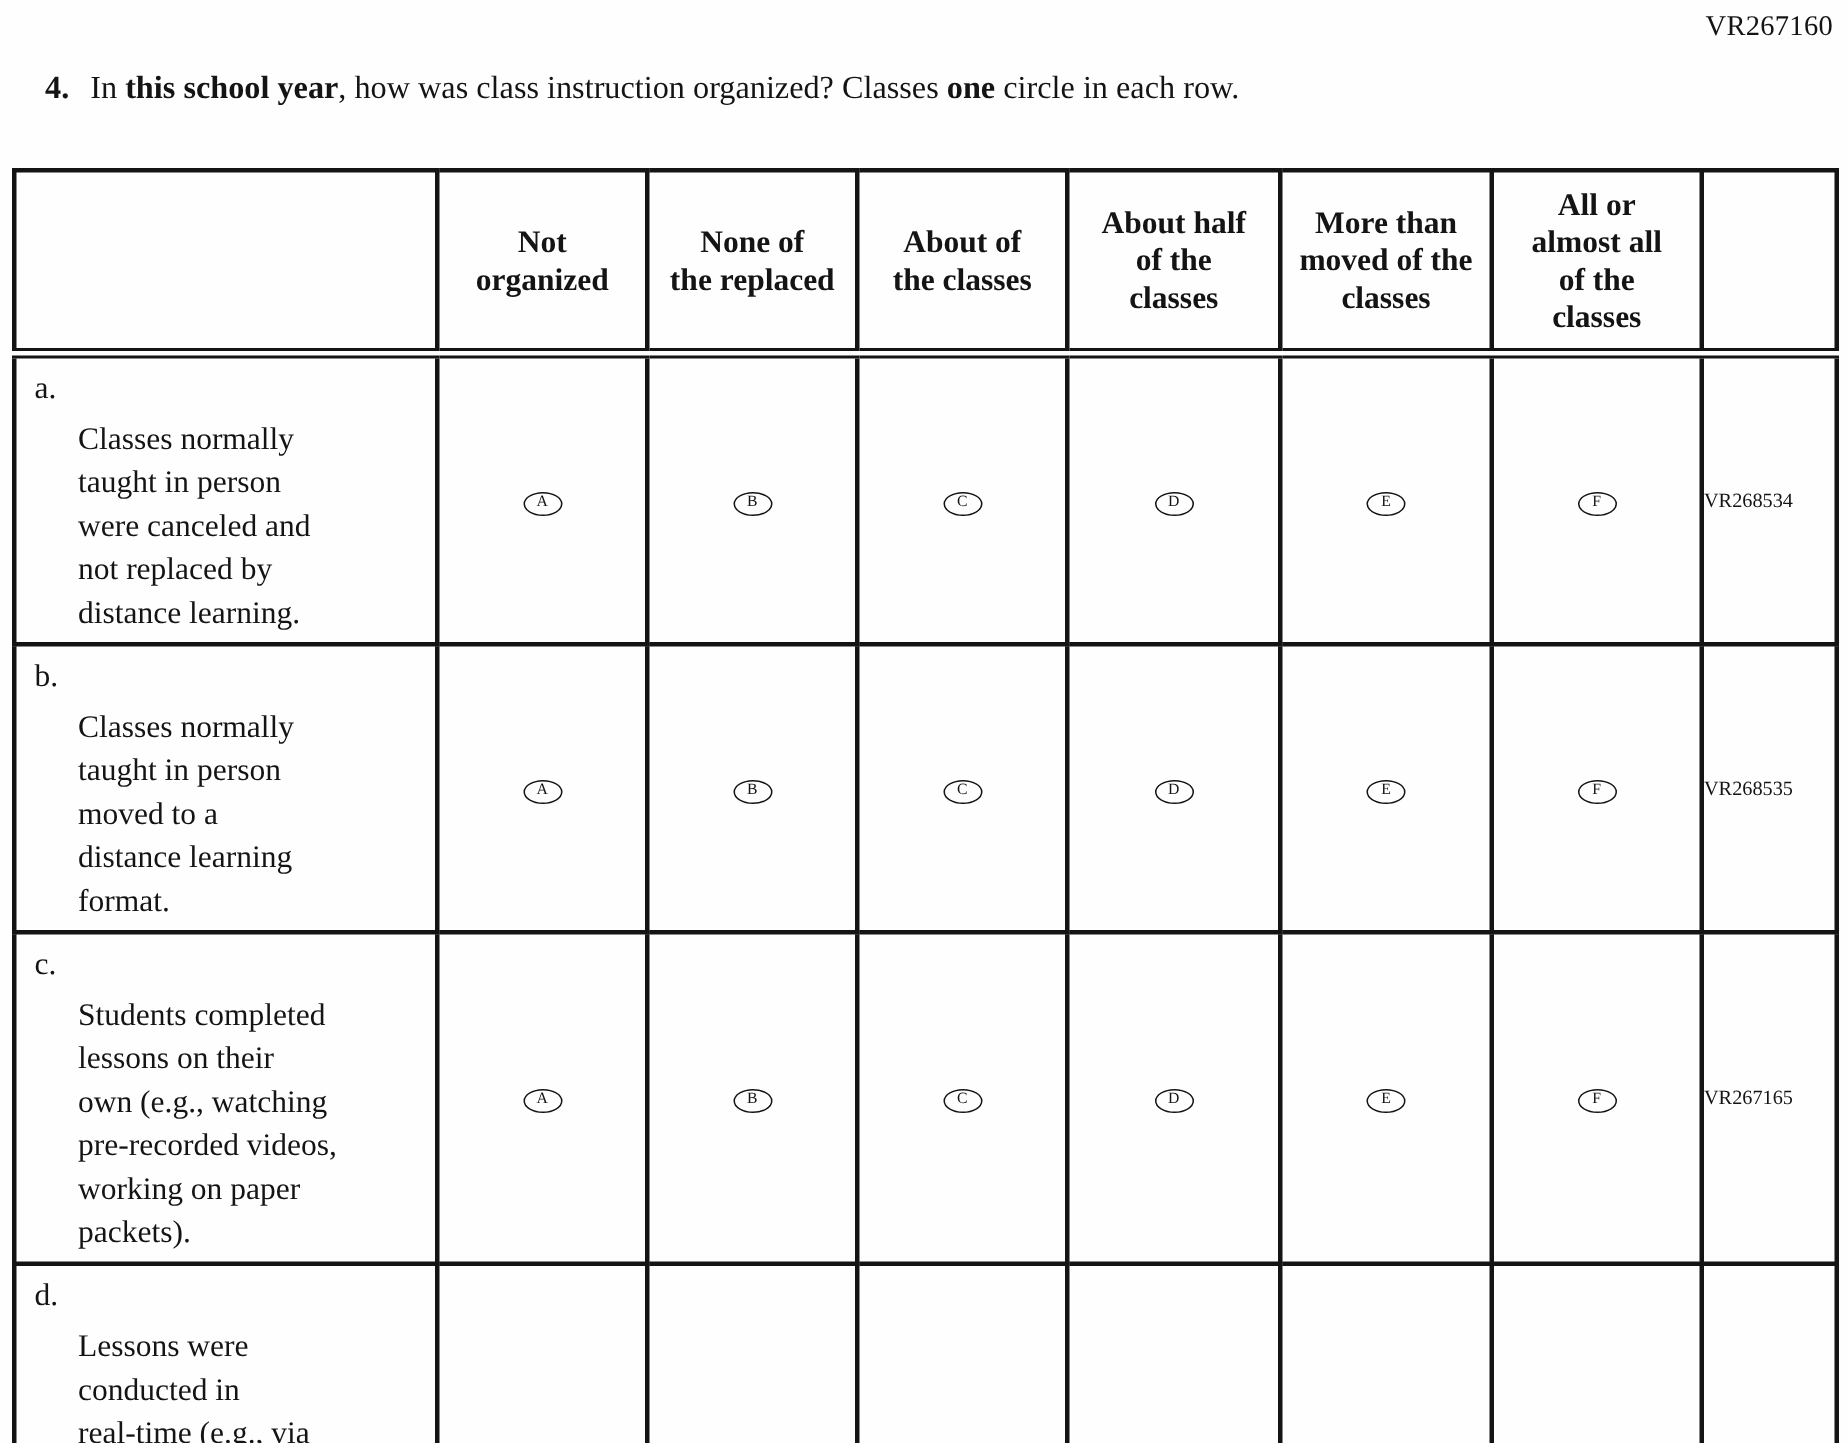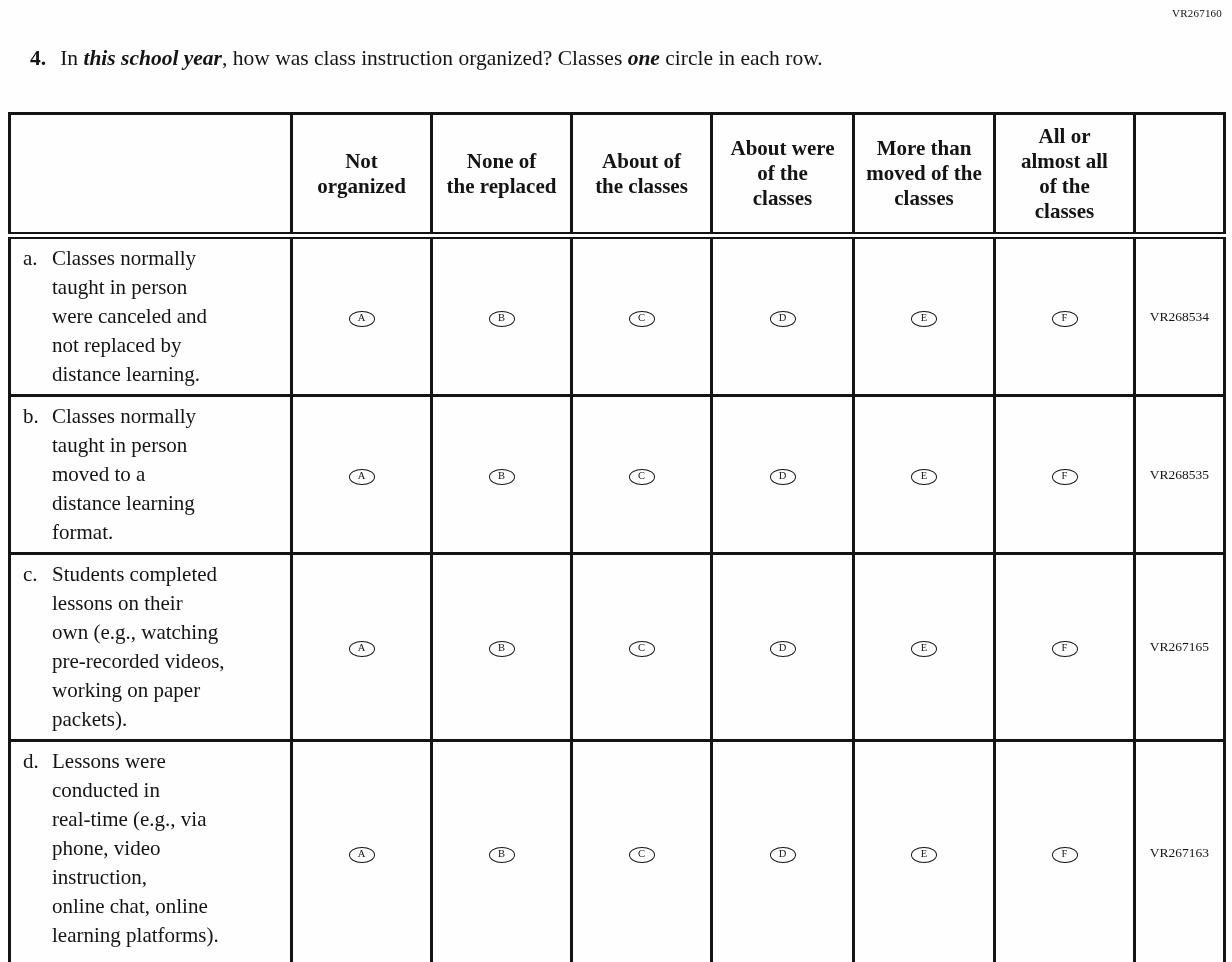--- a/index.html
+++ b/index.html
@@ -7,49 +7,49 @@
     width:1232px;height:962px;
     background:#fefefe;
     color:#141414;
     font-family:"Liberation Serif", serif;
     -webkit-font-smoothing:antialiased;
   }
   .page{position:relative;width:1232px;height:962px;overflow:hidden;}
 
   .page-code{
     position:absolute;top:7px;right:10px;
-    font-size:11px;letter-spacing:0.2px;
+    font-size:19px;letter-spacing:0.2px;
   }
 
   .question{
     position:absolute;top:46px;left:30px;
     font-size:21.5px;white-space:nowrap;
   }
   .q-num{font-weight:bold;margin-right:14px;}
-  .question b{font-weight:bold;font-style:italic;}
+  .question b{font-weight:bold;}
 
   table.grid{
     position:absolute;top:112px;left:8px;
     width:1215px;
     border-collapse:collapse;table-layout:fixed;
     background:#fefefe;
   }
   .grid th,.grid td{border:3px solid #141414;box-sizing:border-box;}
   .grid thead th{
     border-bottom:7px double #141414;
     font-weight:bold;font-size:21px;line-height:25px;
     text-align:center;vertical-align:middle;
     white-space:pre-line;padding:4px 1px;
   }
   .grid td.label{vertical-align:top;padding:5px 4px 5px 12px;}
   .label-inner{display:flex;align-items:flex-start;}
   .row-letter{flex:0 0 29px;width:29px;font-size:21px;line-height:29px;}
-  .row-text{font-size:21px;line-height:29px;white-space:pre-line;}
+  .row-text{font-size:21px;line-height:29px;white-space:pre-line;margin-top:34px;}
   .grid td.opt{text-align:center;vertical-align:middle;padding:0;}
-  .grid td.code{text-align:center;vertical-align:middle;font-size:13.5px;padding:0;}
+  .grid td.code{vertical-align:middle;font-size:13.5px;padding:0;}
   .bubble{
     display:inline-block;box-sizing:border-box;
     width:26px;height:16px;
     border:1.7px solid #141414;border-radius:50%;
     font-size:10.5px;line-height:12.5px;text-align:center;
     background:#fefefe;cursor:pointer;
   }
 </style>
 </head>
 <body>
@@ -75,21 +75,21 @@
     </colgroup>
     <thead>
       <tr style="height:122px">
         <th></th>
         <th>Not
 organized</th>
         <th>None of
 the replaced</th>
         <th>About of
 the classes</th>
-        <th>About were
+        <th>About half
 of the
 classes</th>
         <th>More than
 moved of the
 classes</th>
         <th>All or
 almost all
 of the
 classes</th>
         <th></th>

